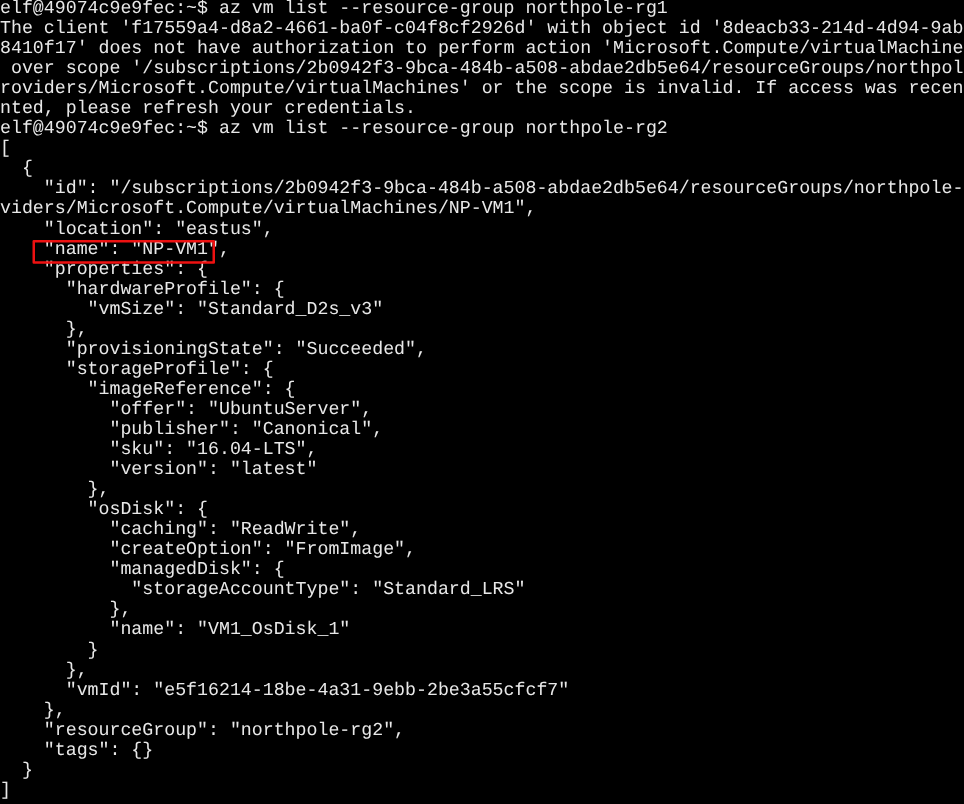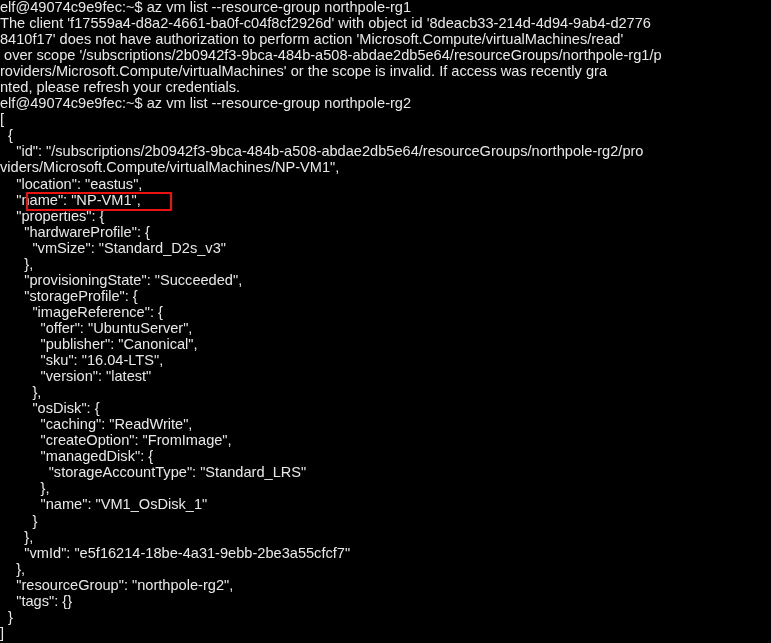--- a/index.html
+++ b/index.html
@@ -44,21 +44,21 @@
     color: #e8e8e8;
     background: transparent;
   }
 
   .trow {
     display: block;
     height: 16.05px;
     white-space: pre;
     margin: 0;
     padding: 0;
-    font-family: Liberation Sans, sans-serif;
+    font-family: Liberation Mono, monospace;
   }
 
   
   .annot-box {
     position: absolute;
     border: 2px solid #ee1111;
     box-sizing: border-box;
     background: transparent;
     pointer-events: none;
     border-radius: 1px;

